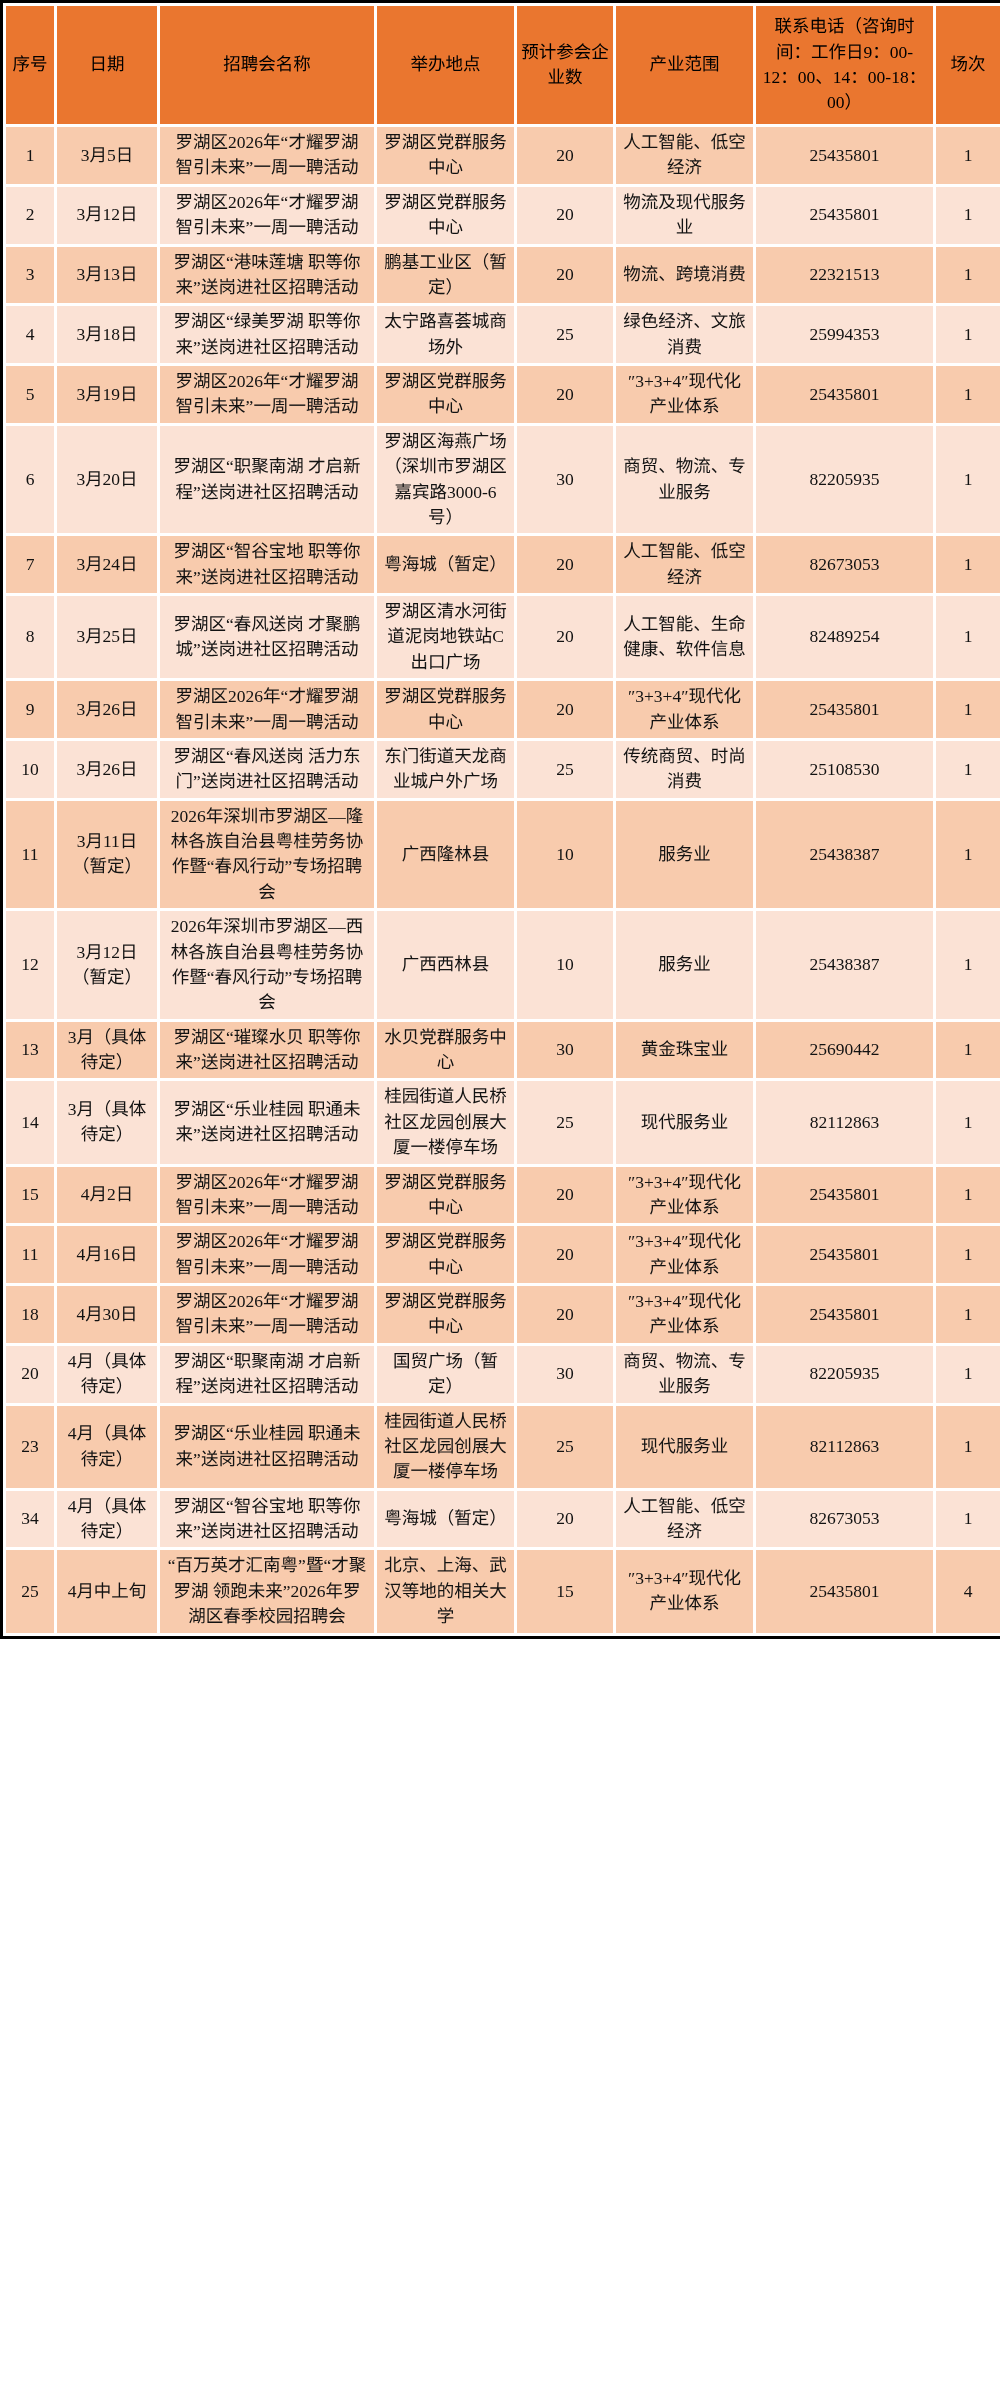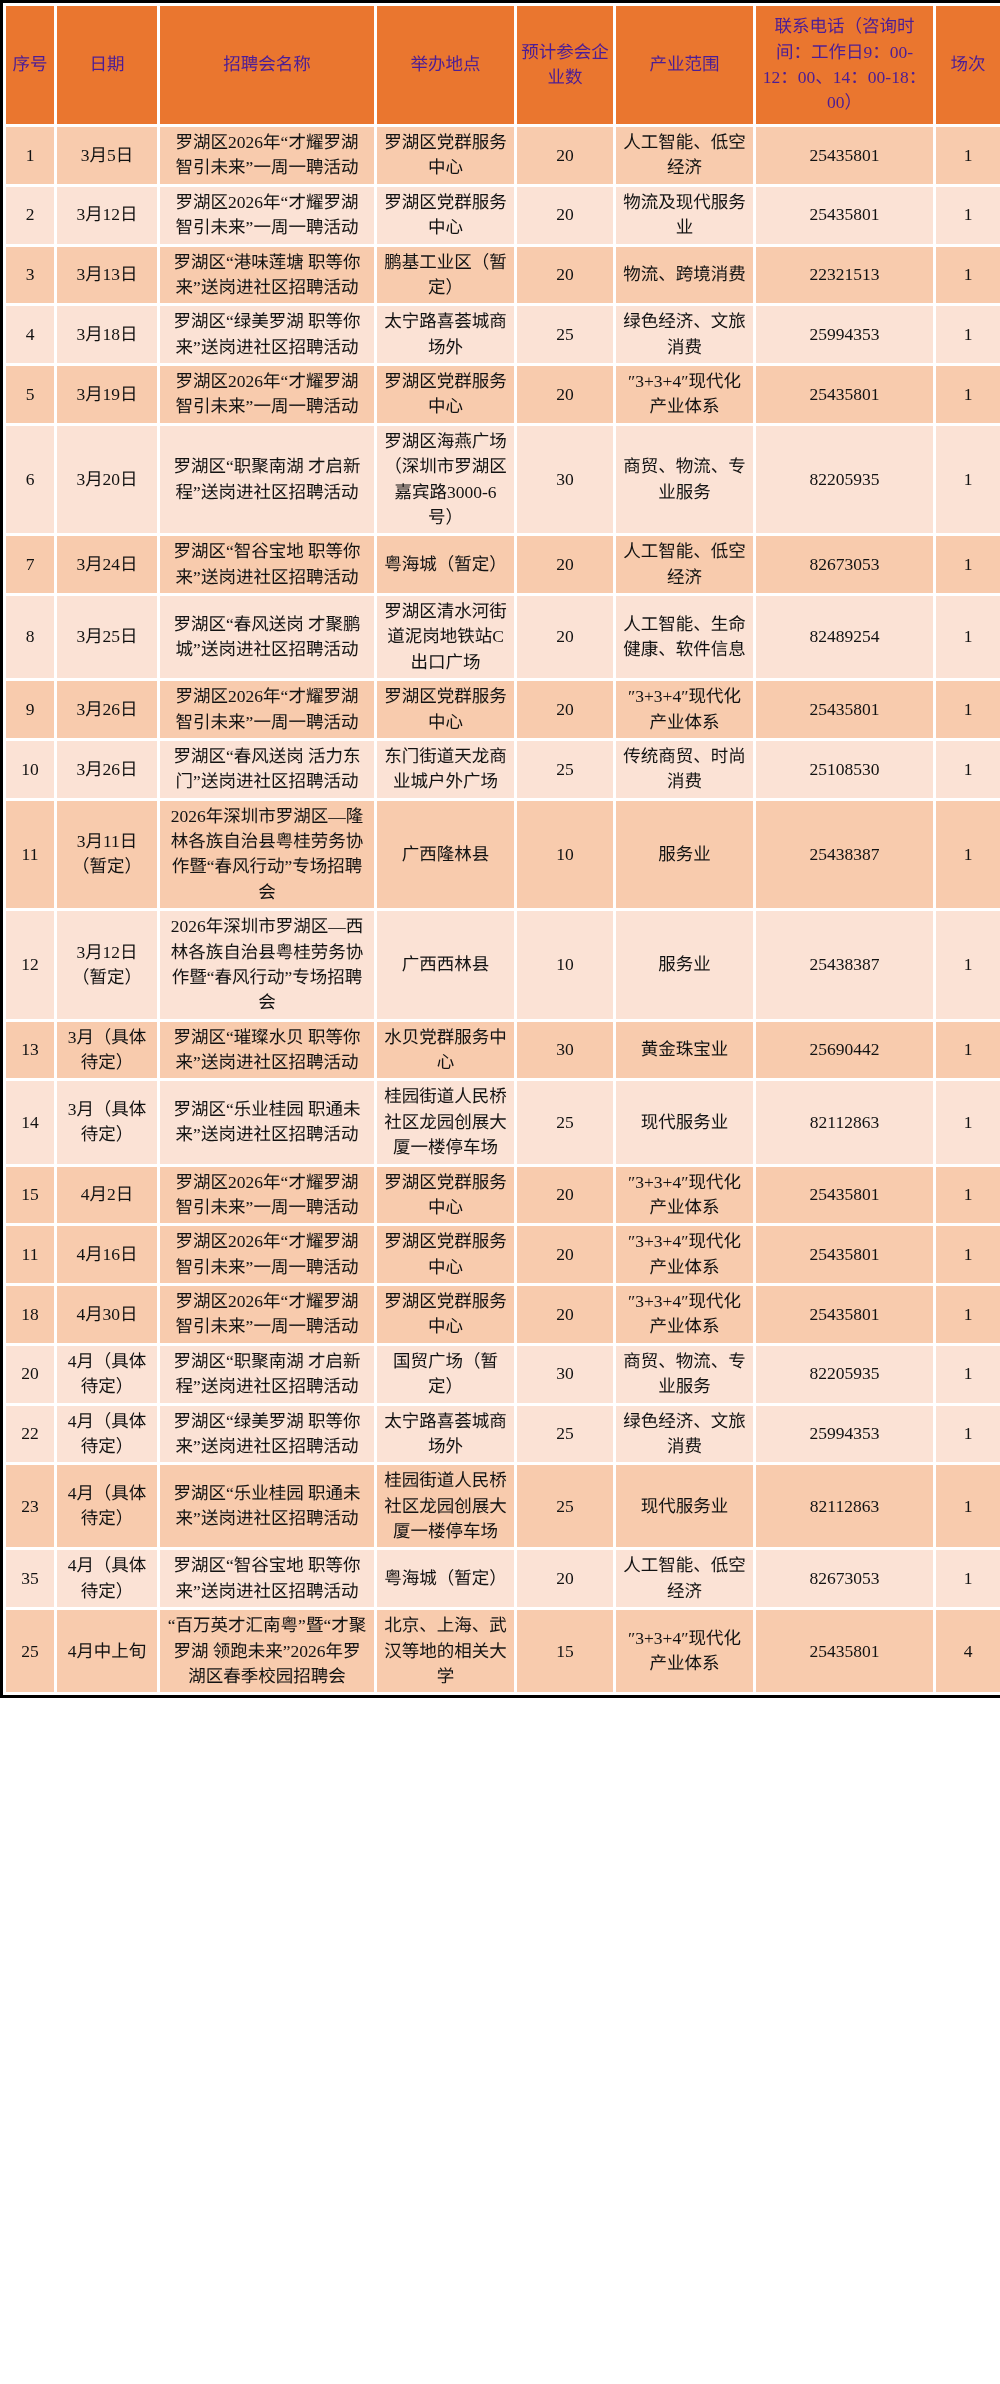--- a/index.html
+++ b/index.html
@@ -9,21 +9,21 @@
     width:1000px;
     table-layout:fixed;
     border-collapse:separate;
     border-spacing:3px;
     background:#ffffff;           
     border:3px solid #000000;     
     box-sizing:border-box;
   }
   thead th{
     background:#EA762F;
-    color:#4c1d95;
+    color:#000000;
     font-weight:normal;
     font-size:17.5px;
     line-height:1.45;
     text-align:center;
     vertical-align:middle;
     padding:4px 3px;
     height:118px;
     box-sizing:border-box;
     word-break:break-word;
   }
@@ -240,42 +240,32 @@
         <tr class="even">
           <td>20</td>
           <td>4月（具体待定）</td>
           <td>罗湖区“职聚南湖 才启新程”送岗进社区招聘活动</td>
           <td>国贸广场（暂定）</td>
           <td>30</td>
           <td>商贸、物流、专业服务</td>
           <td>82205935</td>
           <td>1</td>
         </tr>
-        <tr class="even">
-          <td>22</td>
-          <td>4月（具体待定）</td>
-          <td>罗湖区“绿美罗湖 职等你来”送岗进社区招聘活动</td>
-          <td>太宁路喜荟城商场外</td>
-          <td>25</td>
-          <td>绿色经济、文旅消费</td>
-          <td>25994353</td>
-          <td>1</td>
-        </tr>
         <tr class="odd">
           <td>23</td>
           <td>4月（具体待定）</td>
           <td>罗湖区“乐业桂园 职通未来”送岗进社区招聘活动</td>
           <td>桂园街道人民桥社区龙园创展大厦一楼停车场</td>
           <td>25</td>
           <td>现代服务业</td>
           <td>82112863</td>
           <td>1</td>
         </tr>
         <tr class="even">
-          <td>35</td>
+          <td>34</td>
           <td>4月（具体待定）</td>
           <td>罗湖区“智谷宝地 职等你来”送岗进社区招聘活动</td>
           <td>粤海城（暂定）</td>
           <td>20</td>
           <td>人工智能、低空经济</td>
           <td>82673053</td>
           <td>1</td>
         </tr>
         <tr class="odd">
           <td>25</td>

